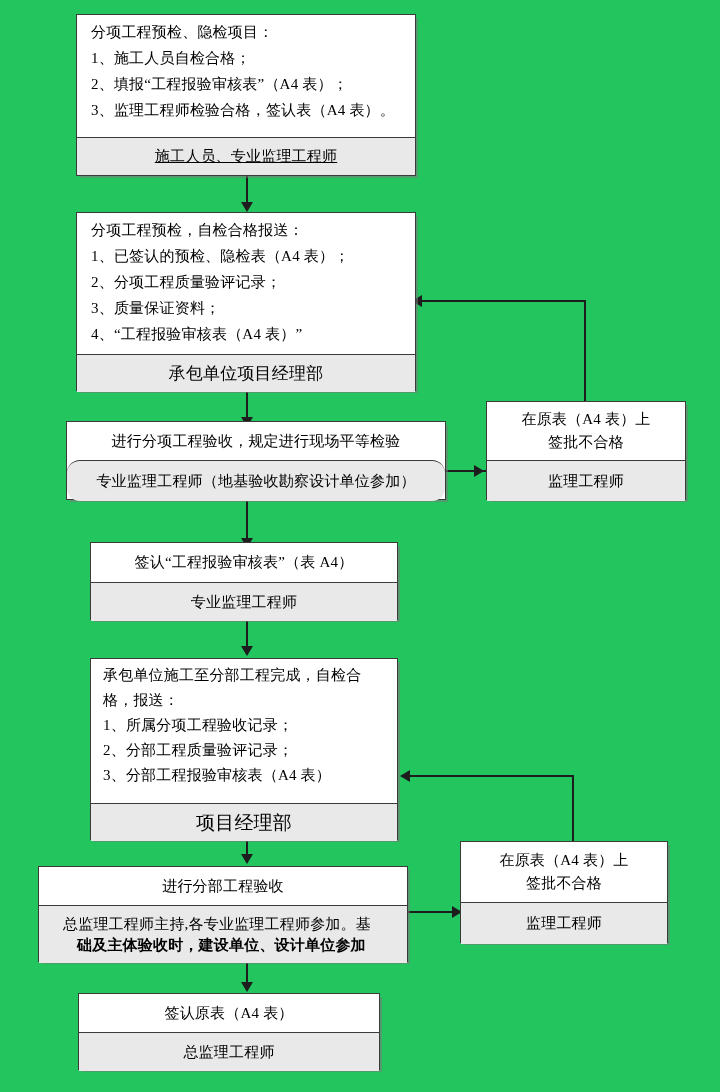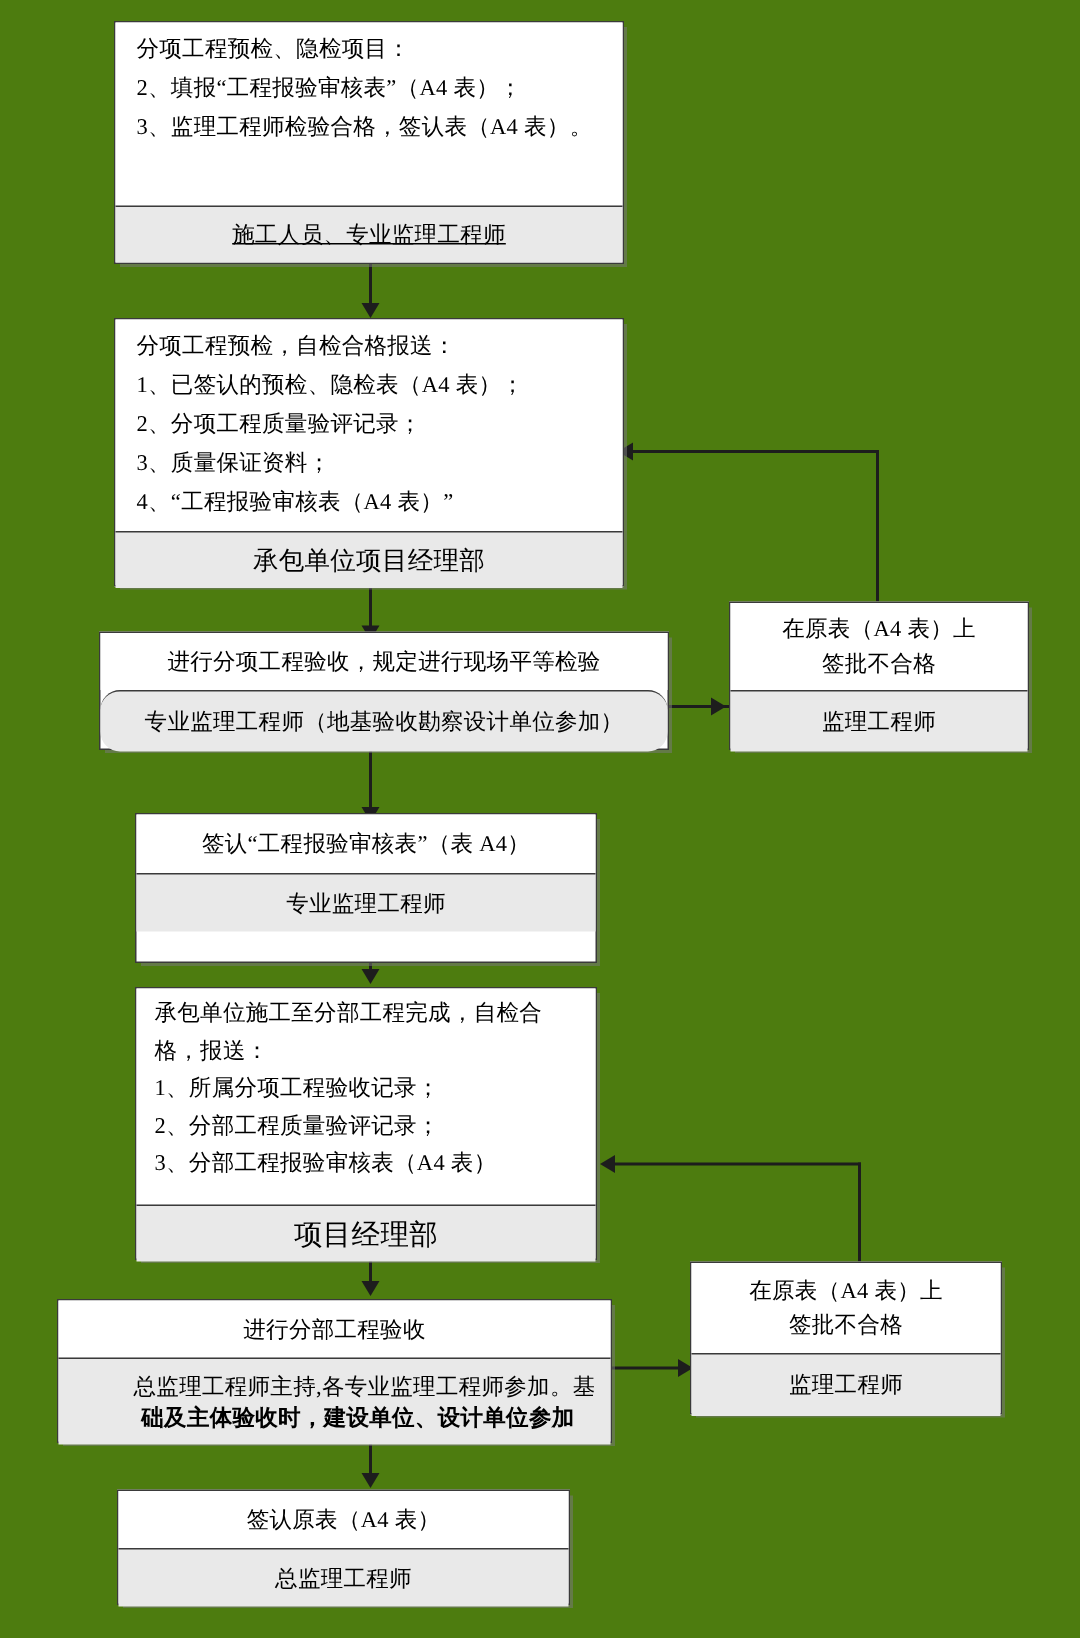--- a/index.html
+++ b/index.html
@@ -7,21 +7,21 @@
     padding: 0;
     background: #ffffff;
   }
   body {
     font-family: "Liberation Serif", "DejaVu Serif", serif;
   }
   #chart-root {
     position: relative;
     width: 720px;
     height: 1092px;
-    background: #4d7c0f;
+    background: #22c55e;
     overflow: hidden;
   }
 
   
   .fbox {
     position: absolute;
     box-sizing: border-box;
     border: 1.5px solid #3a3a3a;
     background: #ffffff;
     box-shadow: 3px 3px 0 -1px rgba(120,120,120,0.55);
@@ -130,20 +130,21 @@
   <div class="conn v" style="left:572px; top:775px; height:66px;"></div>
   <div class="conn h" style="left:408px; top:775px; width:166px;"></div>
   <div class="arrow left" style="left:400px; top:770px;"></div>
 
   <div class="conn v" style="left:246px; top:962px; height:24px;"></div>
   <div class="arrow down" style="left:241px; top:982px;"></div>
 
   <div class="fbox" style="left:76px; top:14px; width:340px; height:162px;">
     <div class="body listing" style="height:122px; font-size:15px;">
       <span class="line">分项工程预检、隐检项目：</span>
+      <span class="line">1、施工人员自检合格；</span>
       <span class="line">2、填报“工程报验审核表”（A4 表）；</span>
       <span class="line">3、监理工程师检验合格，签认表（A4 表）。</span>
     </div>
     <div class="actor" style="height:38px; font-size:15px;text-decoration:underline;">
       <span class="line">施工人员、专业监理工程师</span>
     </div>
   </div>
 
   <div class="fbox" style="left:76px; top:212px; width:340px; height:179px;">
     <div class="body listing" style="height:141px; font-size:15px;">
@@ -170,21 +171,21 @@
   <div class="fbox" style="left:486px; top:401px; width:200px; height:99px;">
     <div class="body twoline" style="height:58px; font-size:15px;">
       <span class="line">在原表（A4 表）上</span>
       <span class="line">签批不合格</span>
     </div>
     <div class="actor" style="height:41px; font-size:15px;">
       <span class="line">监理工程师</span>
     </div>
   </div>
 
-  <div class="fbox" style="left:90px; top:542px; width:308px; height:100px;">
+  <div class="fbox" style="left:90px; top:542px; width:308px; height:78px;">
     <div class="body centered" style="height:39px; font-size:15px;">
       <span class="line">签认“工程报验审核表”（表 A4）</span>
     </div>
     <div class="actor" style="height:39px; font-size:15px;">
       <span class="line">专业监理工程师</span>
     </div>
   </div>
 
   <div class="fbox" style="left:90px; top:658px; width:308px; height:182px;">
     <div class="body wrapline" style="height:144px; font-size:15px;">
@@ -206,21 +207,21 @@
     </div>
     <div class="actor" style="height:42px; font-size:15px;">
       <span class="line">监理工程师</span>
     </div>
   </div>
 
   <div class="fbox" style="left:38px; top:866px; width:370px; height:96px;">
     <div class="body centered" style="height:38px; font-size:15px;">
       <span class="line">进行分部工程验收</span>
     </div>
-    <div class="actor" style="height:58px; font-size:15px; display:flex; flex-direction:column; align-items:flex-end; justify-content:center; padding:4px 10px 4px 12px;">
+    <div class="actor" style="height:58px; font-size:15px; display:flex; flex-direction:column; align-items:flex-start; justify-content:center; padding:4px 10px 4px 24px;">
       <span class="line" style="margin:1px 0;">总监理工程师主持,各专业监理工程师参加。基</span>
       <span class="line" style="margin:1px 14px;font-weight:bold;">础及主体验收时，建设单位、设计单位参加</span>
     </div>
   </div>
 
   <div class="fbox" style="left:78px; top:993px; width:302px; height:77px;">
     <div class="body centered" style="height:38px; font-size:15px;">
       <span class="line">签认原表（A4 表）</span>
     </div>
     <div class="actor" style="height:39px; font-size:15px;">

